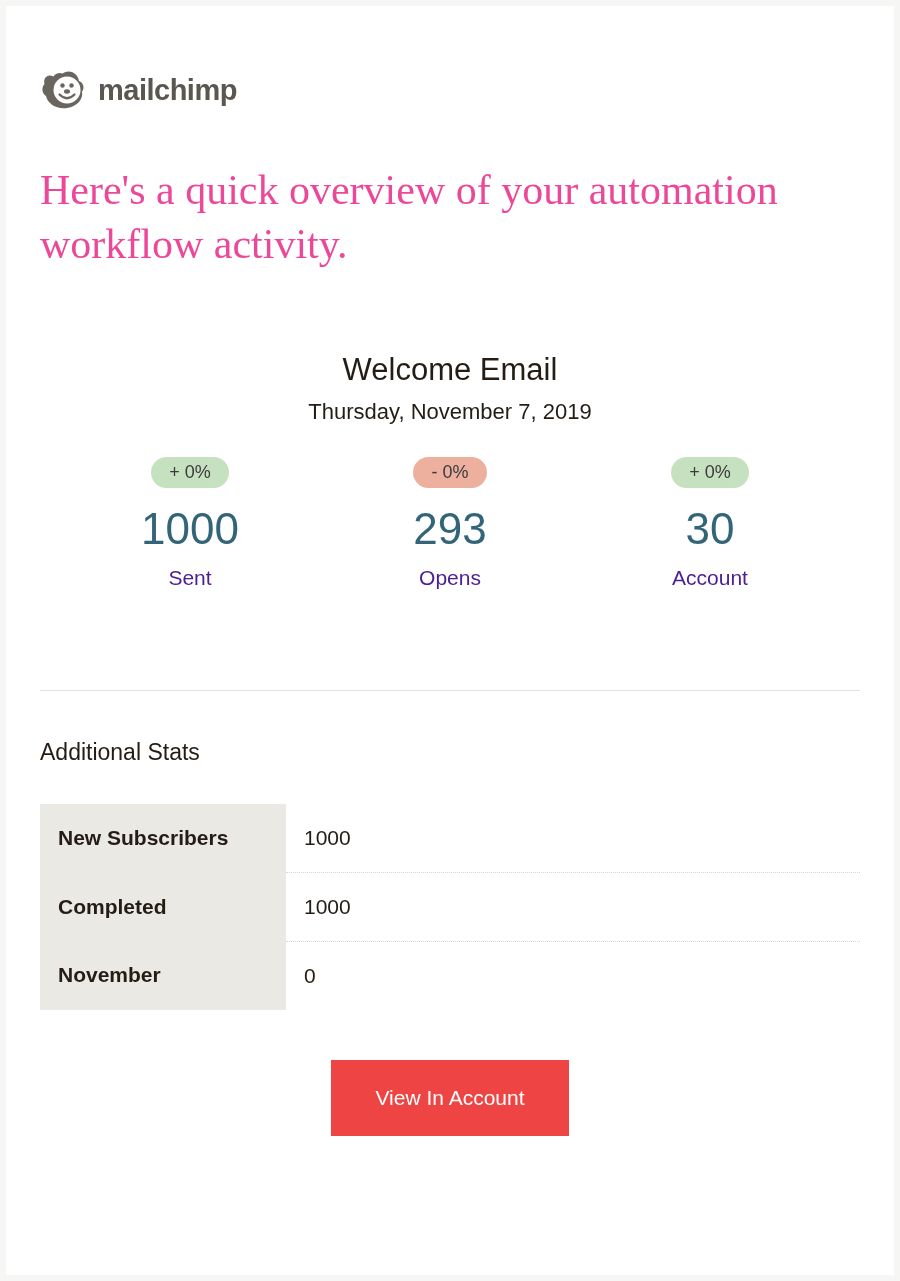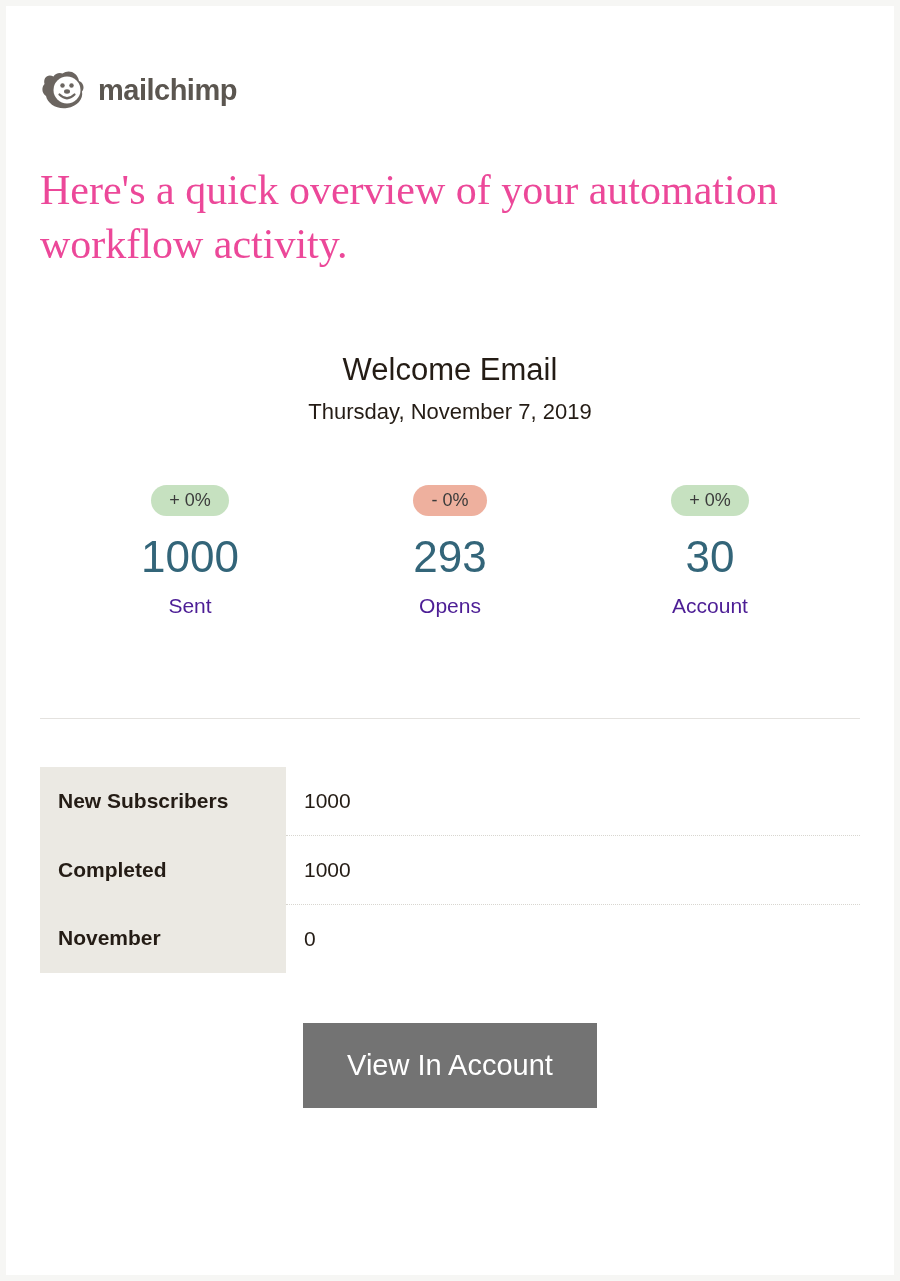--- a/index.html
+++ b/index.html
@@ -47,21 +47,21 @@
       font-size: 31px;
       font-weight: 400;
       color: #241c15;
       margin-bottom: 11px;
     }
     .campaign-date {
       text-align: center;
       font-size: 22px;
       font-weight: 400;
       color: #241c15;
-      margin-bottom: 60px;
+      margin-bottom: 32px;
     }
     .metrics-row {
       display: flex;
       justify-content: space-around;
       text-align: center;
       margin-bottom: 100px;
       padding: 0 20px;
     }
     .metric {
       flex: 1;
@@ -121,23 +121,23 @@
       color: #241c15;
     }
     .stats-table tr:last-child td.val {
       border-bottom: none;
     }
     .cta-wrap {
       text-align: center;
     }
     .cta-button {
       display: inline-block;
-      background: #737373;
+      background: #ef4444;
       color: #ffffff;
-      font-size: 29px;
+      font-size: 21px;
       font-weight: 400;
       padding: 26px 44px;
       border: none;
       cursor: pointer;
       font-family: inherit;
     }
     .monkey-icon svg {
       display: block;
     }
   </style>
@@ -182,20 +182,21 @@
     <div class="metric">
       <span class="badge badge-green">+ 0%</span>
       <span class="metric-number">30</span>
       <span class="metric-label">Account</span>
     </div>
 
   </div>
 
   <hr class="divider">
 
+  <h2 class="section-heading">Additional Stats</h2>
 
   <table class="stats-table">
     <tbody>
         <tr>
       <td class="key">New Subscribers</td>
       <td class="val">1000</td>
     </tr>
     <tr>
       <td class="key">Completed</td>
       <td class="val">1000</td>

